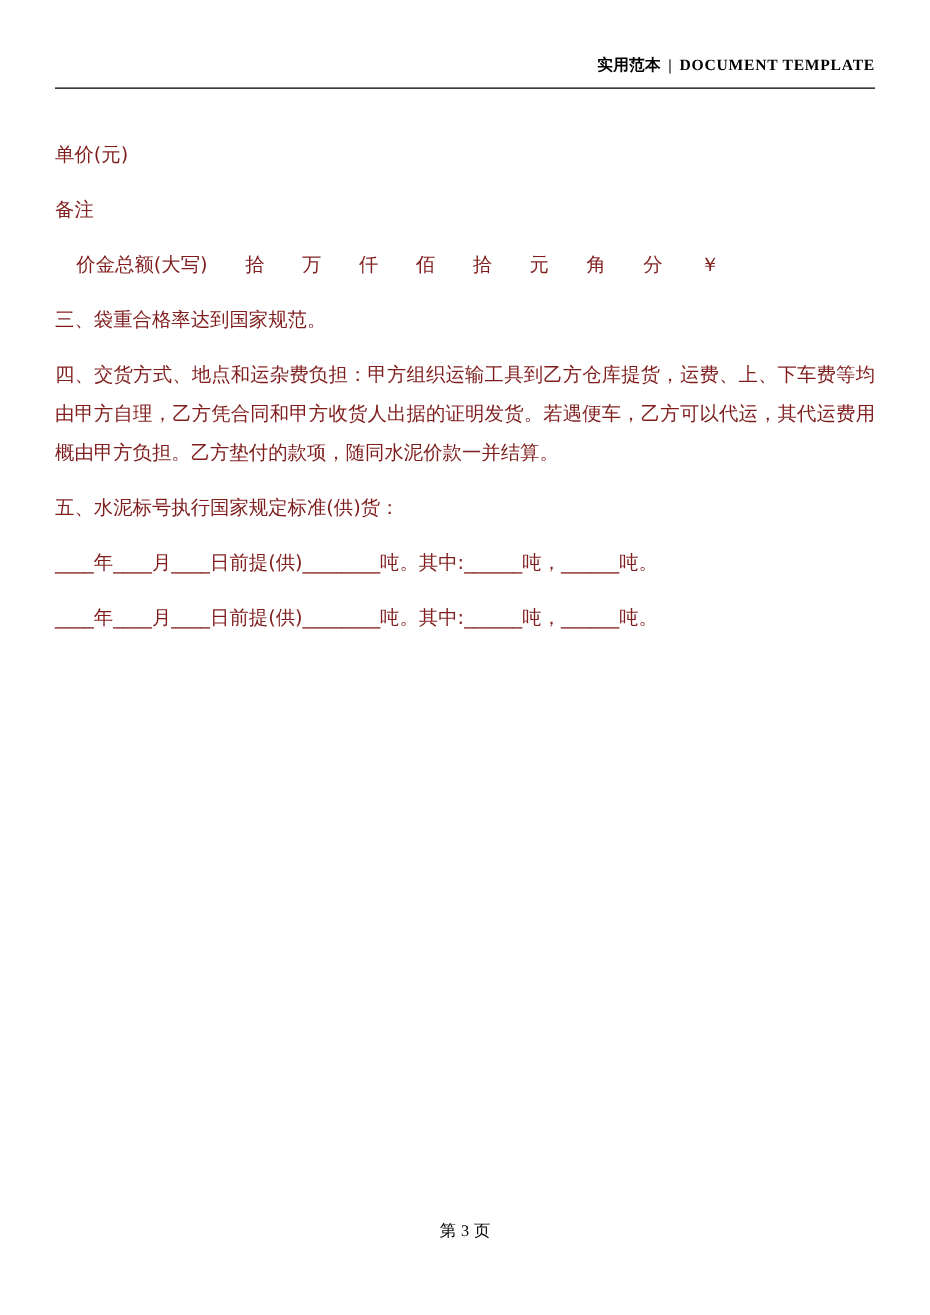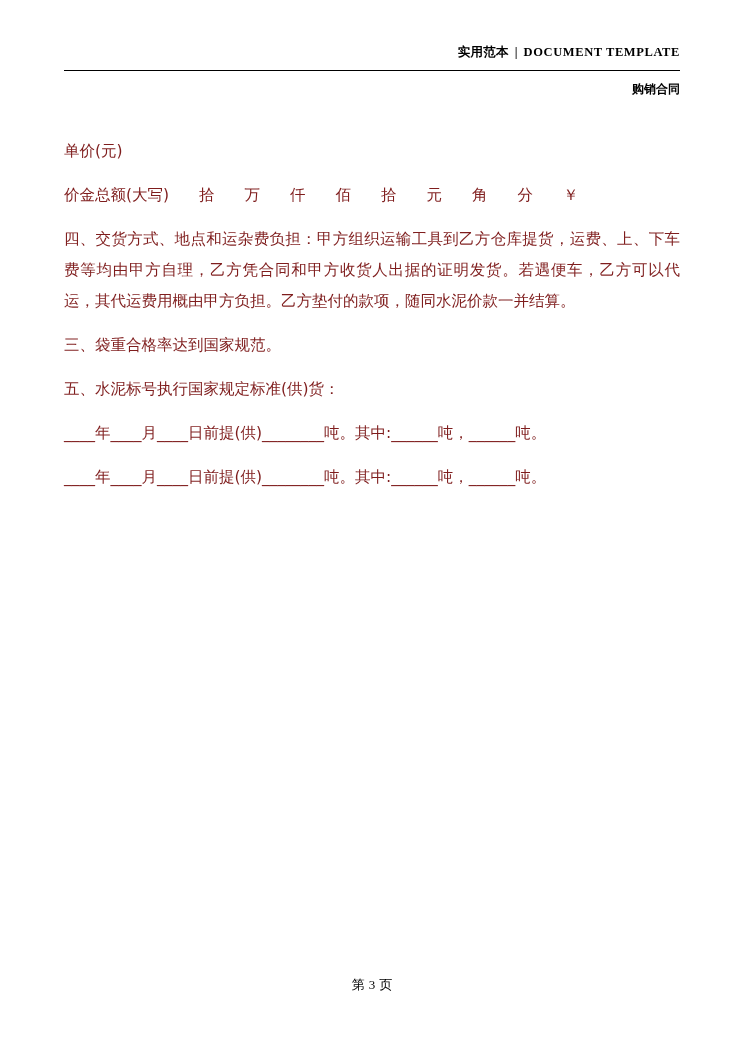--- a/index.html
+++ b/index.html
@@ -13,21 +13,21 @@
     font-family: "Liberation Sans", "DejaVu Sans", sans-serif;
     color: #000000;
     position: relative;
     overflow: hidden;
   }
   .page {
     position: relative;
     width: 744px;
     height: 1052px;
     box-sizing: border-box;
-    padding: 0 64px;
+    padding: 0 44px;
   }
 
   
   .header {
     padding-top: 44px;
   }
   .header-line1 {
     text-align: right;
     font-size: 12.5px;
     font-weight: bold;
@@ -68,20 +68,21 @@
     font-size: 15.5px;
     line-height: 2.0;
     color: #7f1d1d;
   }
   .para {
     margin: 0 0 13px 0;
     text-align: justify;
   }
   .amount-row {
     white-space: nowrap;
+    margin-left: 17px;
   }
   .amount-row .gap {
     display: inline-block;
     width: 30px;
   }
 
   
   .footer {
     position: absolute;
     left: 0;
@@ -100,33 +101,33 @@
 </head>
 <body>
 
 <div class="page">
 
   <div class="header">
     <div class="header-line1">
       <span class="cn">实用范本</span><span class="sep">|</span><span class="en">DOCUMENT TEMPLATE</span>
     </div>
     <div class="header-rule"></div>
-    <div class="header-line2">购销合同</div>
   </div>
 
   <div class="content">
 
     <p class="para">单价(元)</p>
+    <p class="para">备注</p>
 
     <p class="para amount-row">
       <span>价金总额(大写)</span><span class="gap"></span><span>拾</span><span class="gap"></span><span>万</span><span class="gap"></span><span>仟</span><span class="gap"></span><span>佰</span><span class="gap"></span><span>拾</span><span class="gap"></span><span>元</span><span class="gap"></span><span>角</span><span class="gap"></span><span>分</span><span class="gap"></span><span>￥</span>
     </p>
 
+    <p class="para">三、袋重合格率达到国家规范。</p>
     <p class="para">四、交货方式、地点和运杂费负担：甲方组织运输工具到乙方仓库提货，运费、上、下车费等均由甲方自理，乙方凭合同和甲方收货人出据的证明发货。若遇便车，乙方可以代运，其代运费用概由甲方负担。乙方垫付的款项，随同水泥价款一并结算。</p>
-    <p class="para">三、袋重合格率达到国家规范。</p>
     <p class="para">五、水泥标号执行国家规定标准(供)货：</p>
     <p class="para">____年____月____日前提(供)________吨。其中:______吨，______吨。</p>
     <p class="para">____年____月____日前提(供)________吨。其中:______吨，______吨。</p>
 
   </div>
 
   <div class="footer">
     <span>第</span><span class="num">3</span><span>页</span>
   </div>
 

